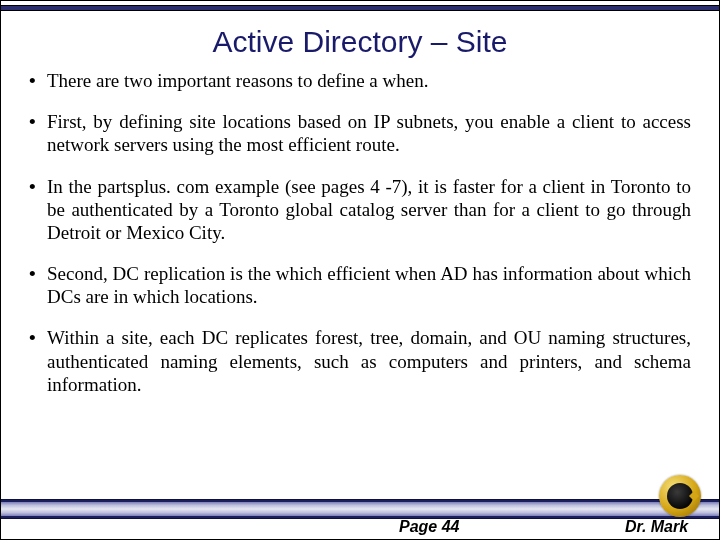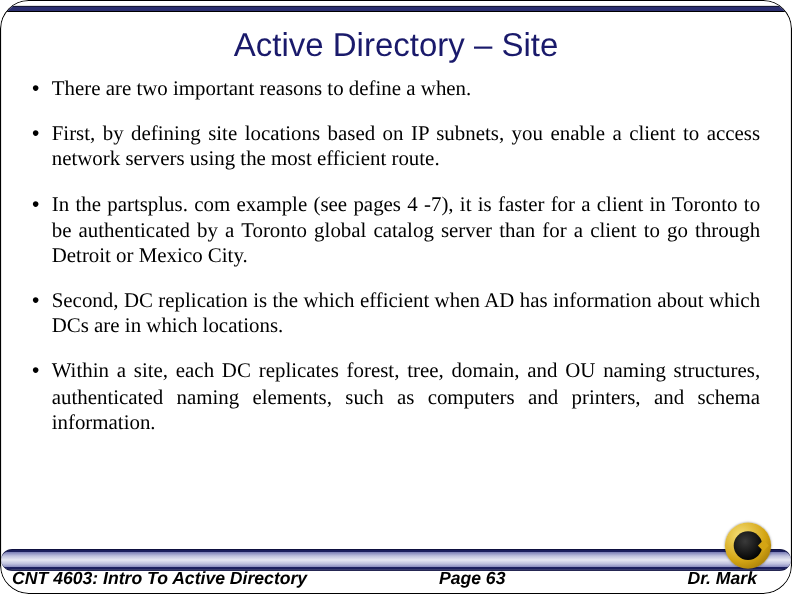--- a/index.html
+++ b/index.html
@@ -1,15 +1,15 @@
 <!DOCTYPE html>
 <html><head>
 <meta charset="utf-8">
 <style>
-  * { margin: 0; padding: 0; box-sizing: border-box; border-radius: 26px; }
+  * { margin: 0; padding: 0; box-sizing: border-box; }
   html, body { width: 720px; height: 540px; font-family: Arial, Helvetica, sans-serif; background: #fff; }
   .slide {
     width: 720px; height: 540px;
     border: 1px solid #000;
     position: relative;
     background: #fff;
     overflow: hidden;
   }
   .top-rule {
     height: 6px;
@@ -129,18 +129,17 @@
       <span class="txt">Within a site, each DC replicates forest, tree, domain, and OU naming structures, authenticated naming elements, such as computers and printers, and schema information.</span>
     </div>
   </div>
 
   <div class="footer-wrap">
     <div class="footer-bar"></div>
     <div class="logo">
       <div class="logo-inner"></div>
     </div>
     <div class="footer-text">
-      <span class="course">CNT 4603: Intro To Active Directory</span>
-      <span class="page">Page 63</span>
+      <span class="page">Page 44</span>
       <span class="author">Dr. Mark</span>
     </div>
   </div>
 </div>
 
 </body></html>

